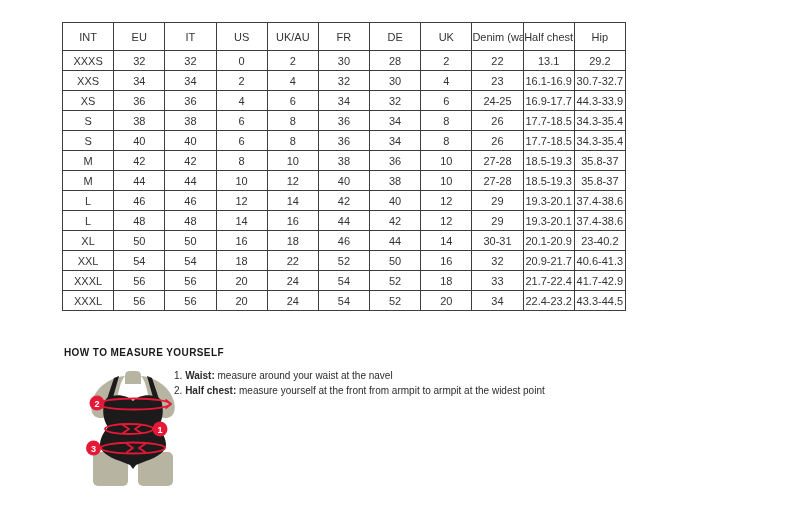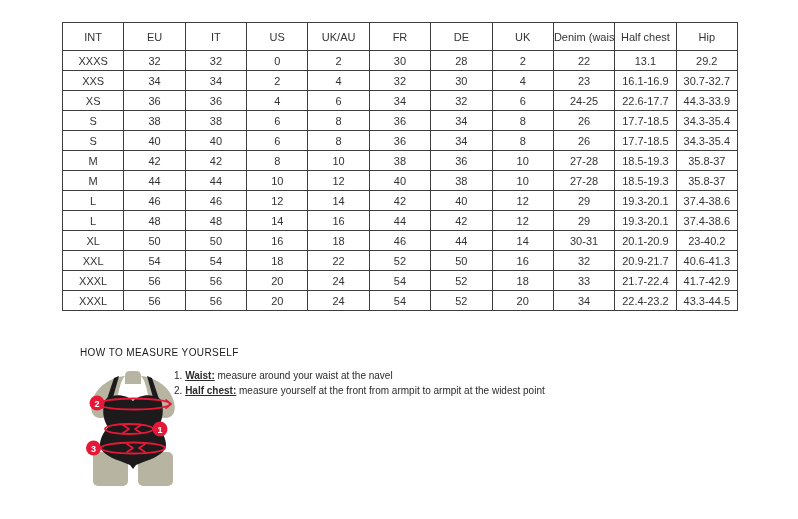--- a/index.html
+++ b/index.html
@@ -1,40 +1,40 @@
 <!DOCTYPE html>
 <html style="--accent-red: #e51937; --mannequin: #b7b4a1; --garment: #1c1a1b; --table-border: #3d3d3d; --table-text: #333333;"><head>
 <meta charset="utf-8">
 <style>
   * { margin:0; padding:0; box-sizing:border-box; }
   html, body { width:798px; height:519px; background:#ffffff; overflow:hidden; }
   body { position:relative; font-family:"Liberation Sans", sans-serif; }
 
   .table-wrap { position:absolute; left:62px; top:22px; }
   table.size-table {
-    border-collapse:collapse; table-layout:fixed; width:676px;
+    border-collapse:collapse; table-layout:fixed; width:564px;
     color:var(--table-text, #333333);
   }
   table.size-table th, table.size-table td {
     border:1px solid var(--table-border, #3d3d3d);
     text-align:center; vertical-align:middle;
     font-size:11px; font-weight:400; padding:0;
     white-space:nowrap; overflow:hidden;
   }
   table.size-table th { height:28px; }
   table.size-table td { height:20px; }
 
   .measure-heading {
     position:absolute; left:64px; top:347px;
-    font-size:10px; font-weight:normal; letter-spacing:0.4px; color:#1a1a1a;margin-left:16px;
+    font-size:10px; font-weight:bold; letter-spacing:0.4px; color:#1a1a1a;
   }
   .figure-wrap { position:absolute; left:84px; top:370px; width:100px; height:118px; }
   .instructions { position:absolute; left:174px; top:368px; font-size:10px; color:#2b2b2b; }
   .measure-item { line-height:15px; white-space:nowrap; }
-  .measure-item b { font-weight:bold;text-decoration:underline; }
+  .measure-item b { font-weight:bold; }
 
   
   .khaki   { fill:var(--mannequin, #b7b4a1); }
   .garment { fill:var(--garment, #1c1a1b); }
   .red-stroke { stroke:var(--accent-red, #e51937); fill:none; stroke-width:1.8; stroke-linecap:round; stroke-linejoin:round; }
   .red-fill   { fill:var(--accent-red, #e51937); }
   .badge-num  { fill:#ffffff; font-family:"Liberation Sans", sans-serif; font-size:9px; font-weight:bold; text-anchor:middle; }
 </style>
 </head>
 <body>
@@ -86,21 +86,21 @@
         <tr>
           <td>XS</td>
           <td>36</td>
           <td>36</td>
           <td>4</td>
           <td>6</td>
           <td>34</td>
           <td>32</td>
           <td>6</td>
           <td>24-25</td>
-          <td>22.6-17.7</td>
+          <td>16.9-17.7</td>
           <td>44.3-33.9</td>
         </tr>
         <tr>
           <td>S</td>
           <td>38</td>
           <td>38</td>
           <td>6</td>
           <td>8</td>
           <td>36</td>
           <td>34</td>

